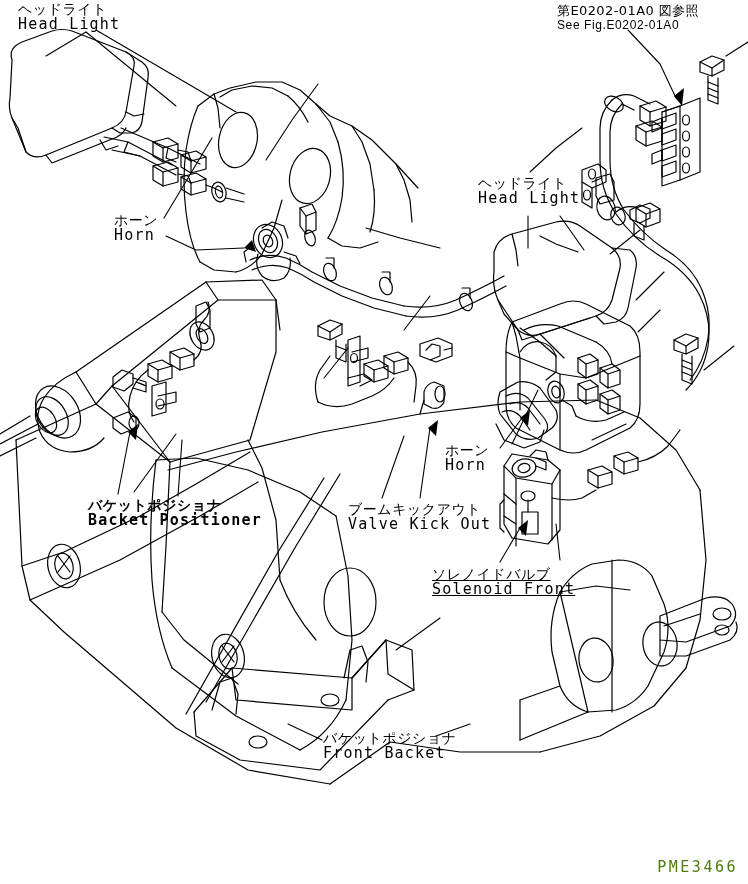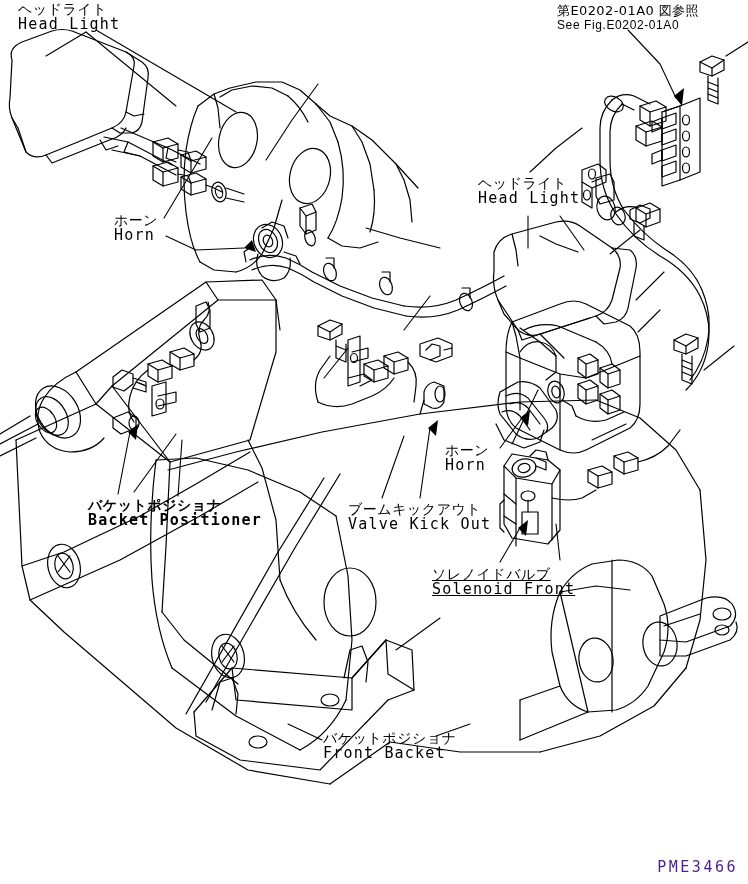--- a/index.html
+++ b/index.html
@@ -64,21 +64,21 @@
     font-size: 12px;
     letter-spacing: 0.6px;
   }
   .page-code {
     position: absolute;
     right: 10px;
     bottom: 8px;
     font-family: "DejaVu Sans Mono", "Liberation Mono", monospace;
     font-size: 15px;
     letter-spacing: 2.5px;
-    color: #4c1d95;
+    color: #4d7c0f;
   }
   
   #callout-head-light-left { left: 18px;  top: 2px;  text-align: left; }
   #callout-head-light-right{ left: 478px; top: 176px; text-align: left; }
   #callout-horn-left       { left: 114px; top: 213px; text-align: left; }
   #callout-horn-right      { left: 445px; top: 443px; text-align: left; }
   #callout-backet-positioner { left: 88px; top: 498px; text-align: left; font-weight: bold; }
   #callout-boom-kick-out   { left: 348px; top: 502px; text-align: left; }
   #callout-solenoid-valve  { left: 432px; top: 567px; text-align: left; text-decoration: underline; }
   #callout-front-frame     { left: 323px; top: 731px; text-align: left; }

